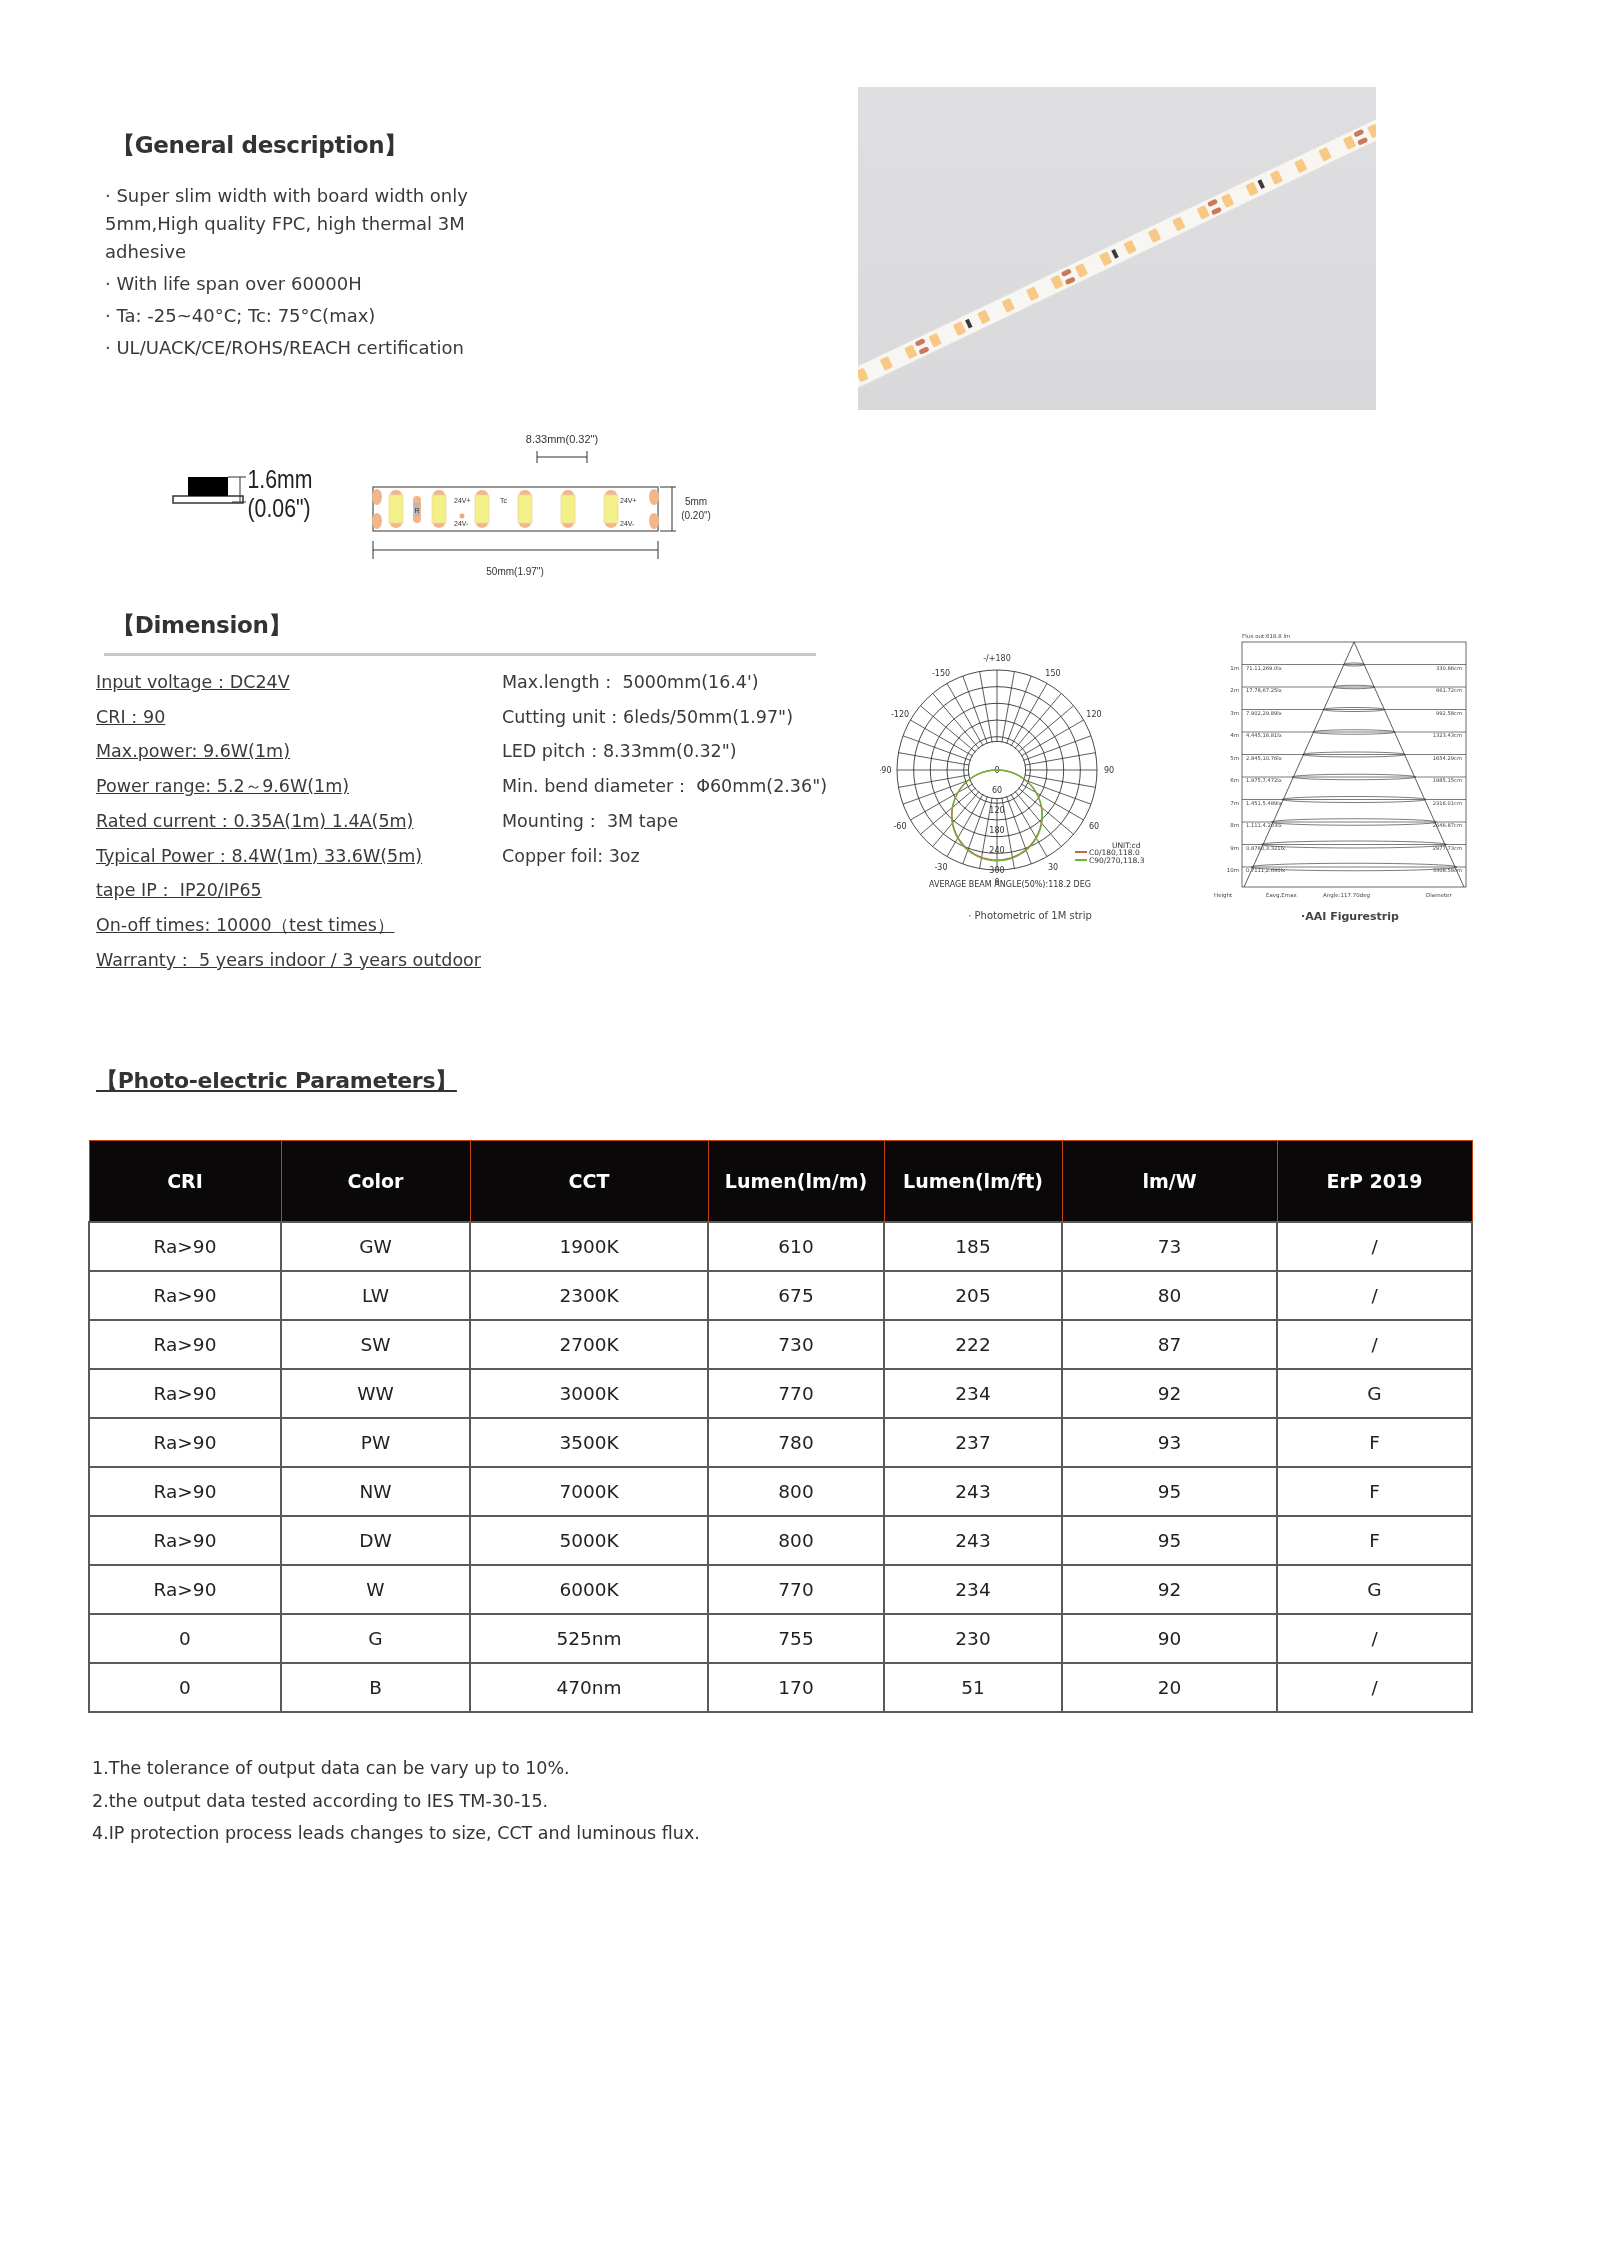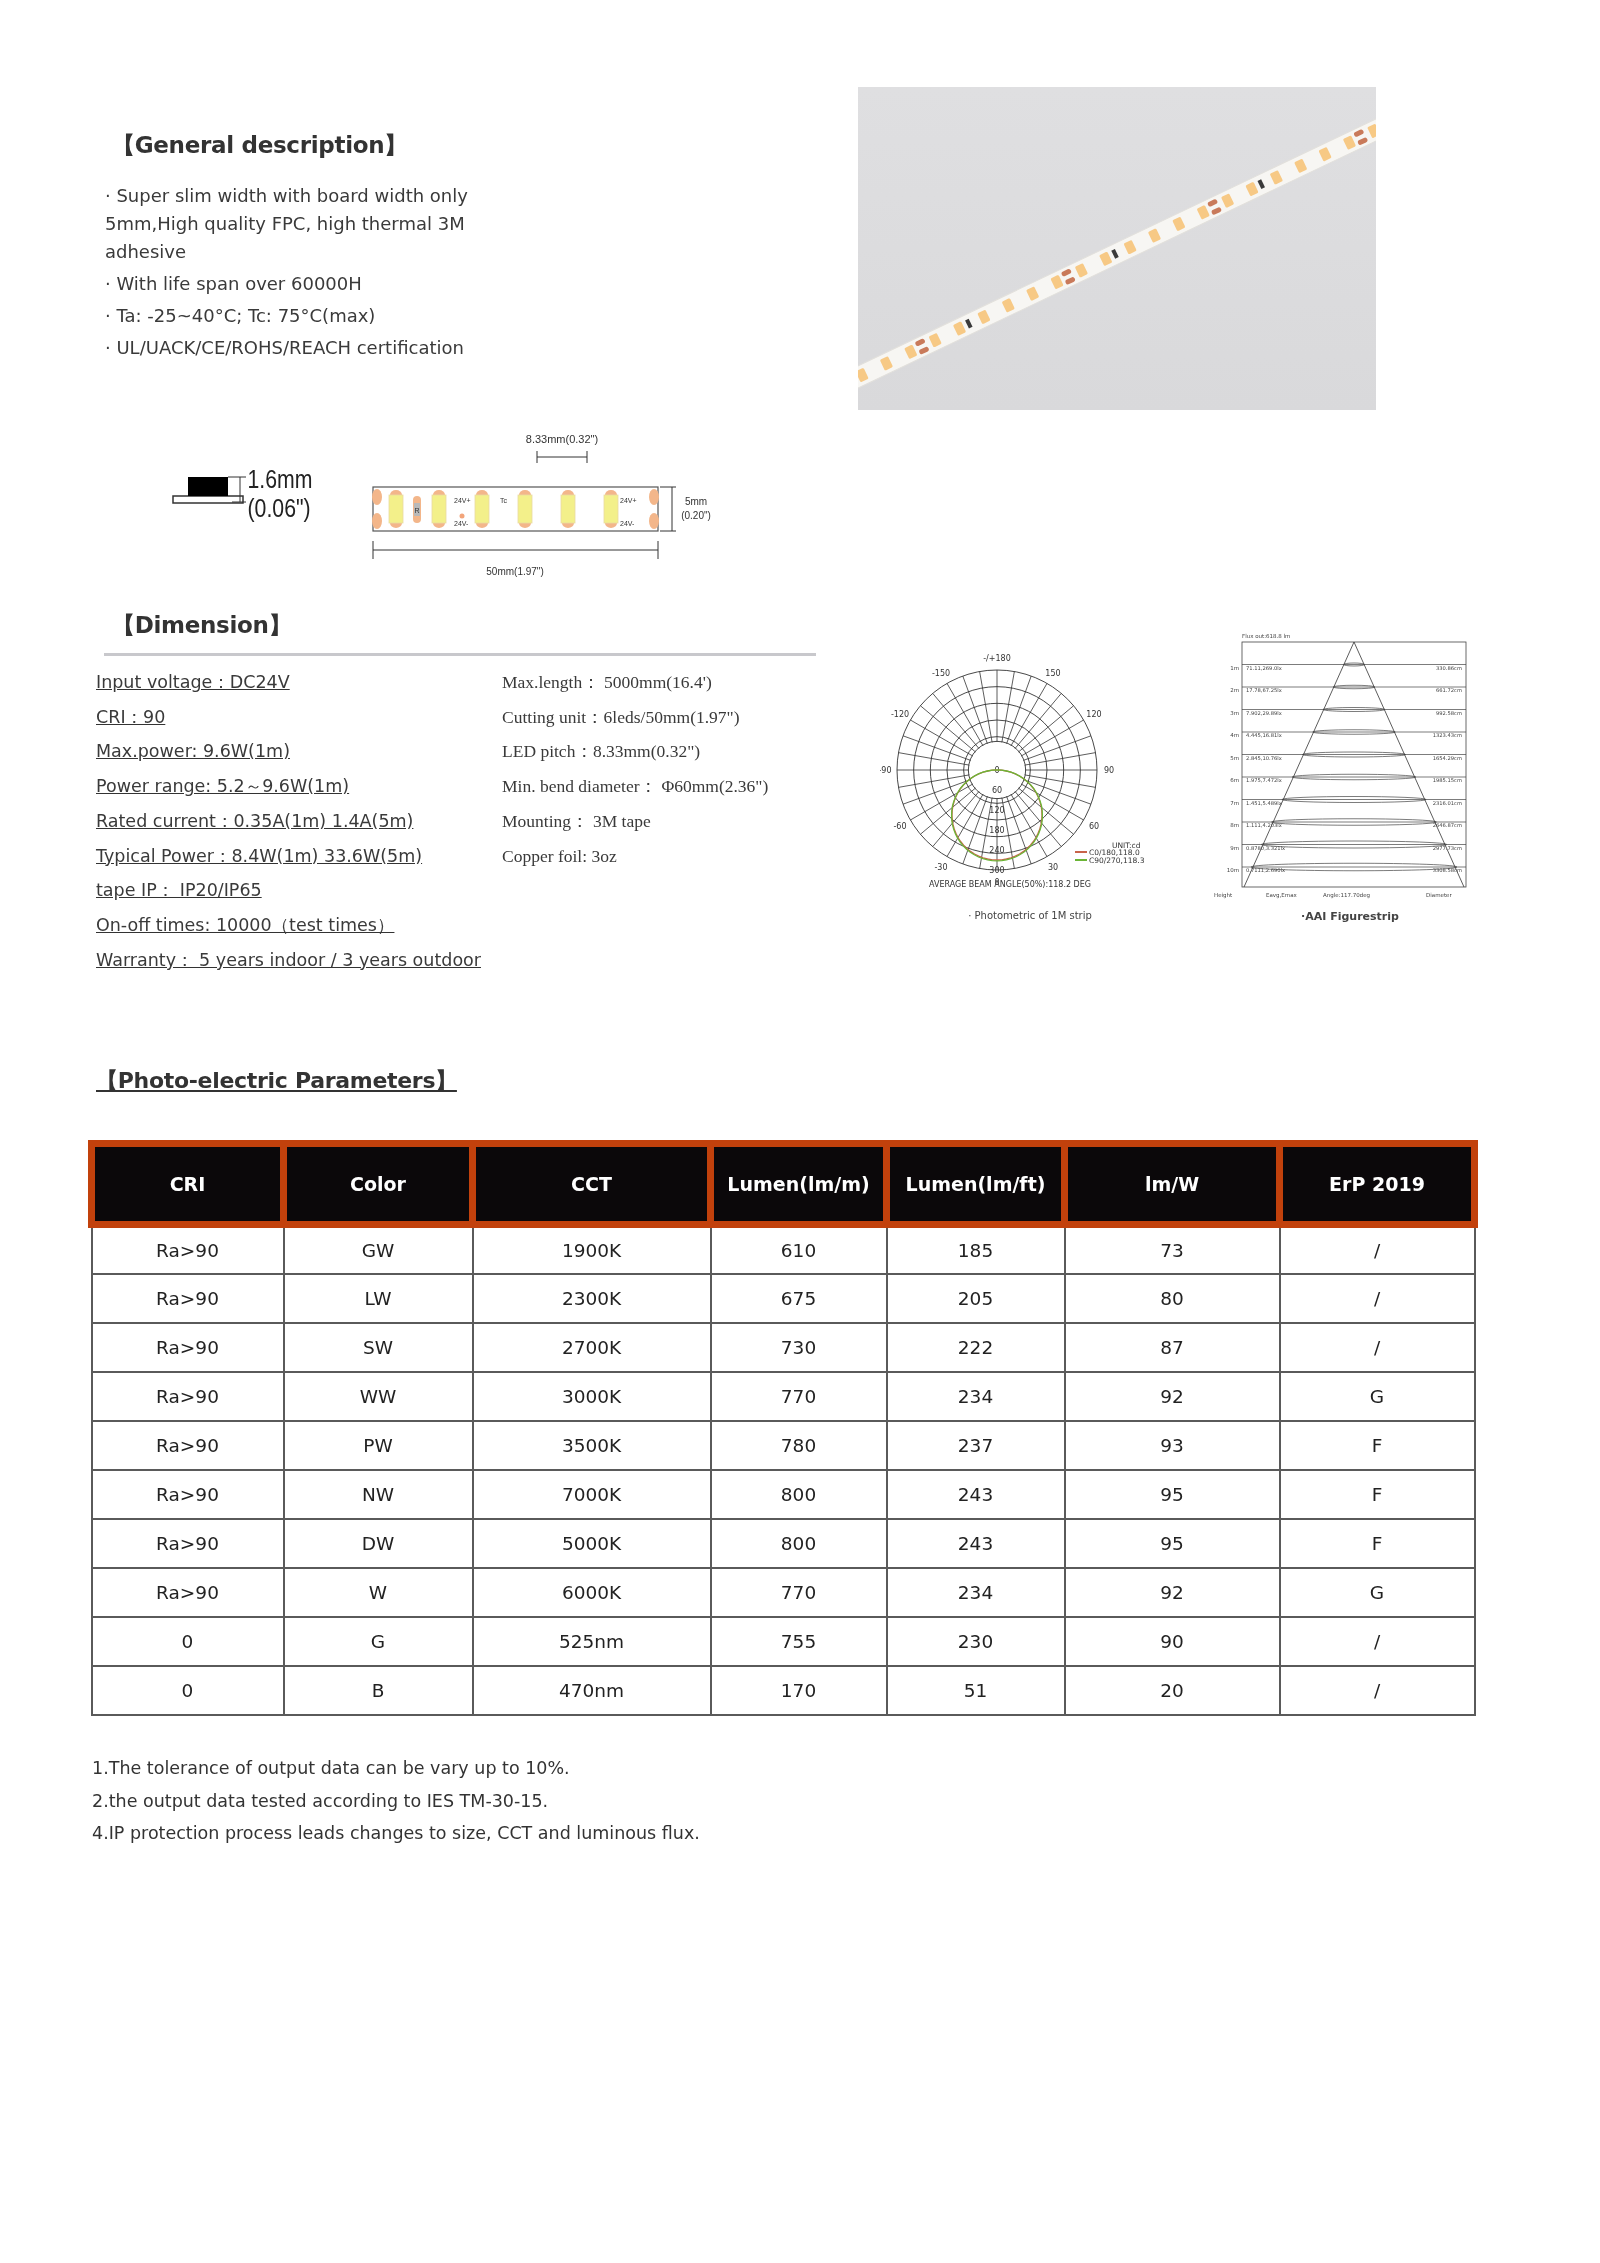--- a/index.html
+++ b/index.html
@@ -19,34 +19,34 @@
   #photo svg { position: absolute; left: 0; top: 0; }
 
   
   #drawing { left: 160px; top: 425px; width: 680px; height: 160px; }
 
   
   #dim-title { left: 112px; top: 610px; }
   #dim-rule { left: 104px; top: 653px; width: 712px; height: 3px; background: #c8c8cc; }
   .spec { font-size: 17.5px; color: #3a3a3a; line-height: 34.7px; white-space: nowrap; }
   #dim-left { left: 96px; top: 665px; text-decoration: underline; }
-  #dim-right { left: 502px; top: 665px; font-family: Liberation Serif, serif; }
+  #dim-right { left: 502px; top: 665px; }
 
   
   #polar { left: 880px; top: 650px; width: 300px; height: 290px; }
   #polar-caption { left: 880px; top: 910px; width: 300px; text-align: center; font-size: 10px; font-weight: normal; color: #444; }
 
   
   #aai { left: 1210px; top: 630px; width: 280px; height: 280px; }
   #aai-caption { left: 1210px; top: 910px; width: 280px; text-align: center; font-size: 11px; font-weight: bold; color: #444; }
 
   
   #pe-title { left: 96px; top: 1066px; font-size: 22px; text-decoration: underline; }
   #pe-table { left: 88px; top: 1140px; width: 1383px; border-collapse: collapse; table-layout: fixed; }
-  #pe-table th { background: #0b080a; color: #ffffff; height: 81px; font-size: 19px; font-weight: bold; border: 7px solid #c2410c; }
+  #pe-table th { background: #0b080a; color: #ffffff; height: 81px; font-size: 19px; font-weight: bold; border: 1px solid #c2410c; }
   #pe-table td { height: 49px; text-align: center; font-size: 18.5px; color: #222; border: 2px solid #5a5a5a; }
   #pe-table td, #pe-table th { text-align: center; }
 
   
   #notes { left: 92px; top: 1752px; font-size: 17.5px; line-height: 32.5px; color: #333; }
 </style>
 </head>
 <body>
 
 <div id="gen-title" class="abs section-title">【General description】</div>

